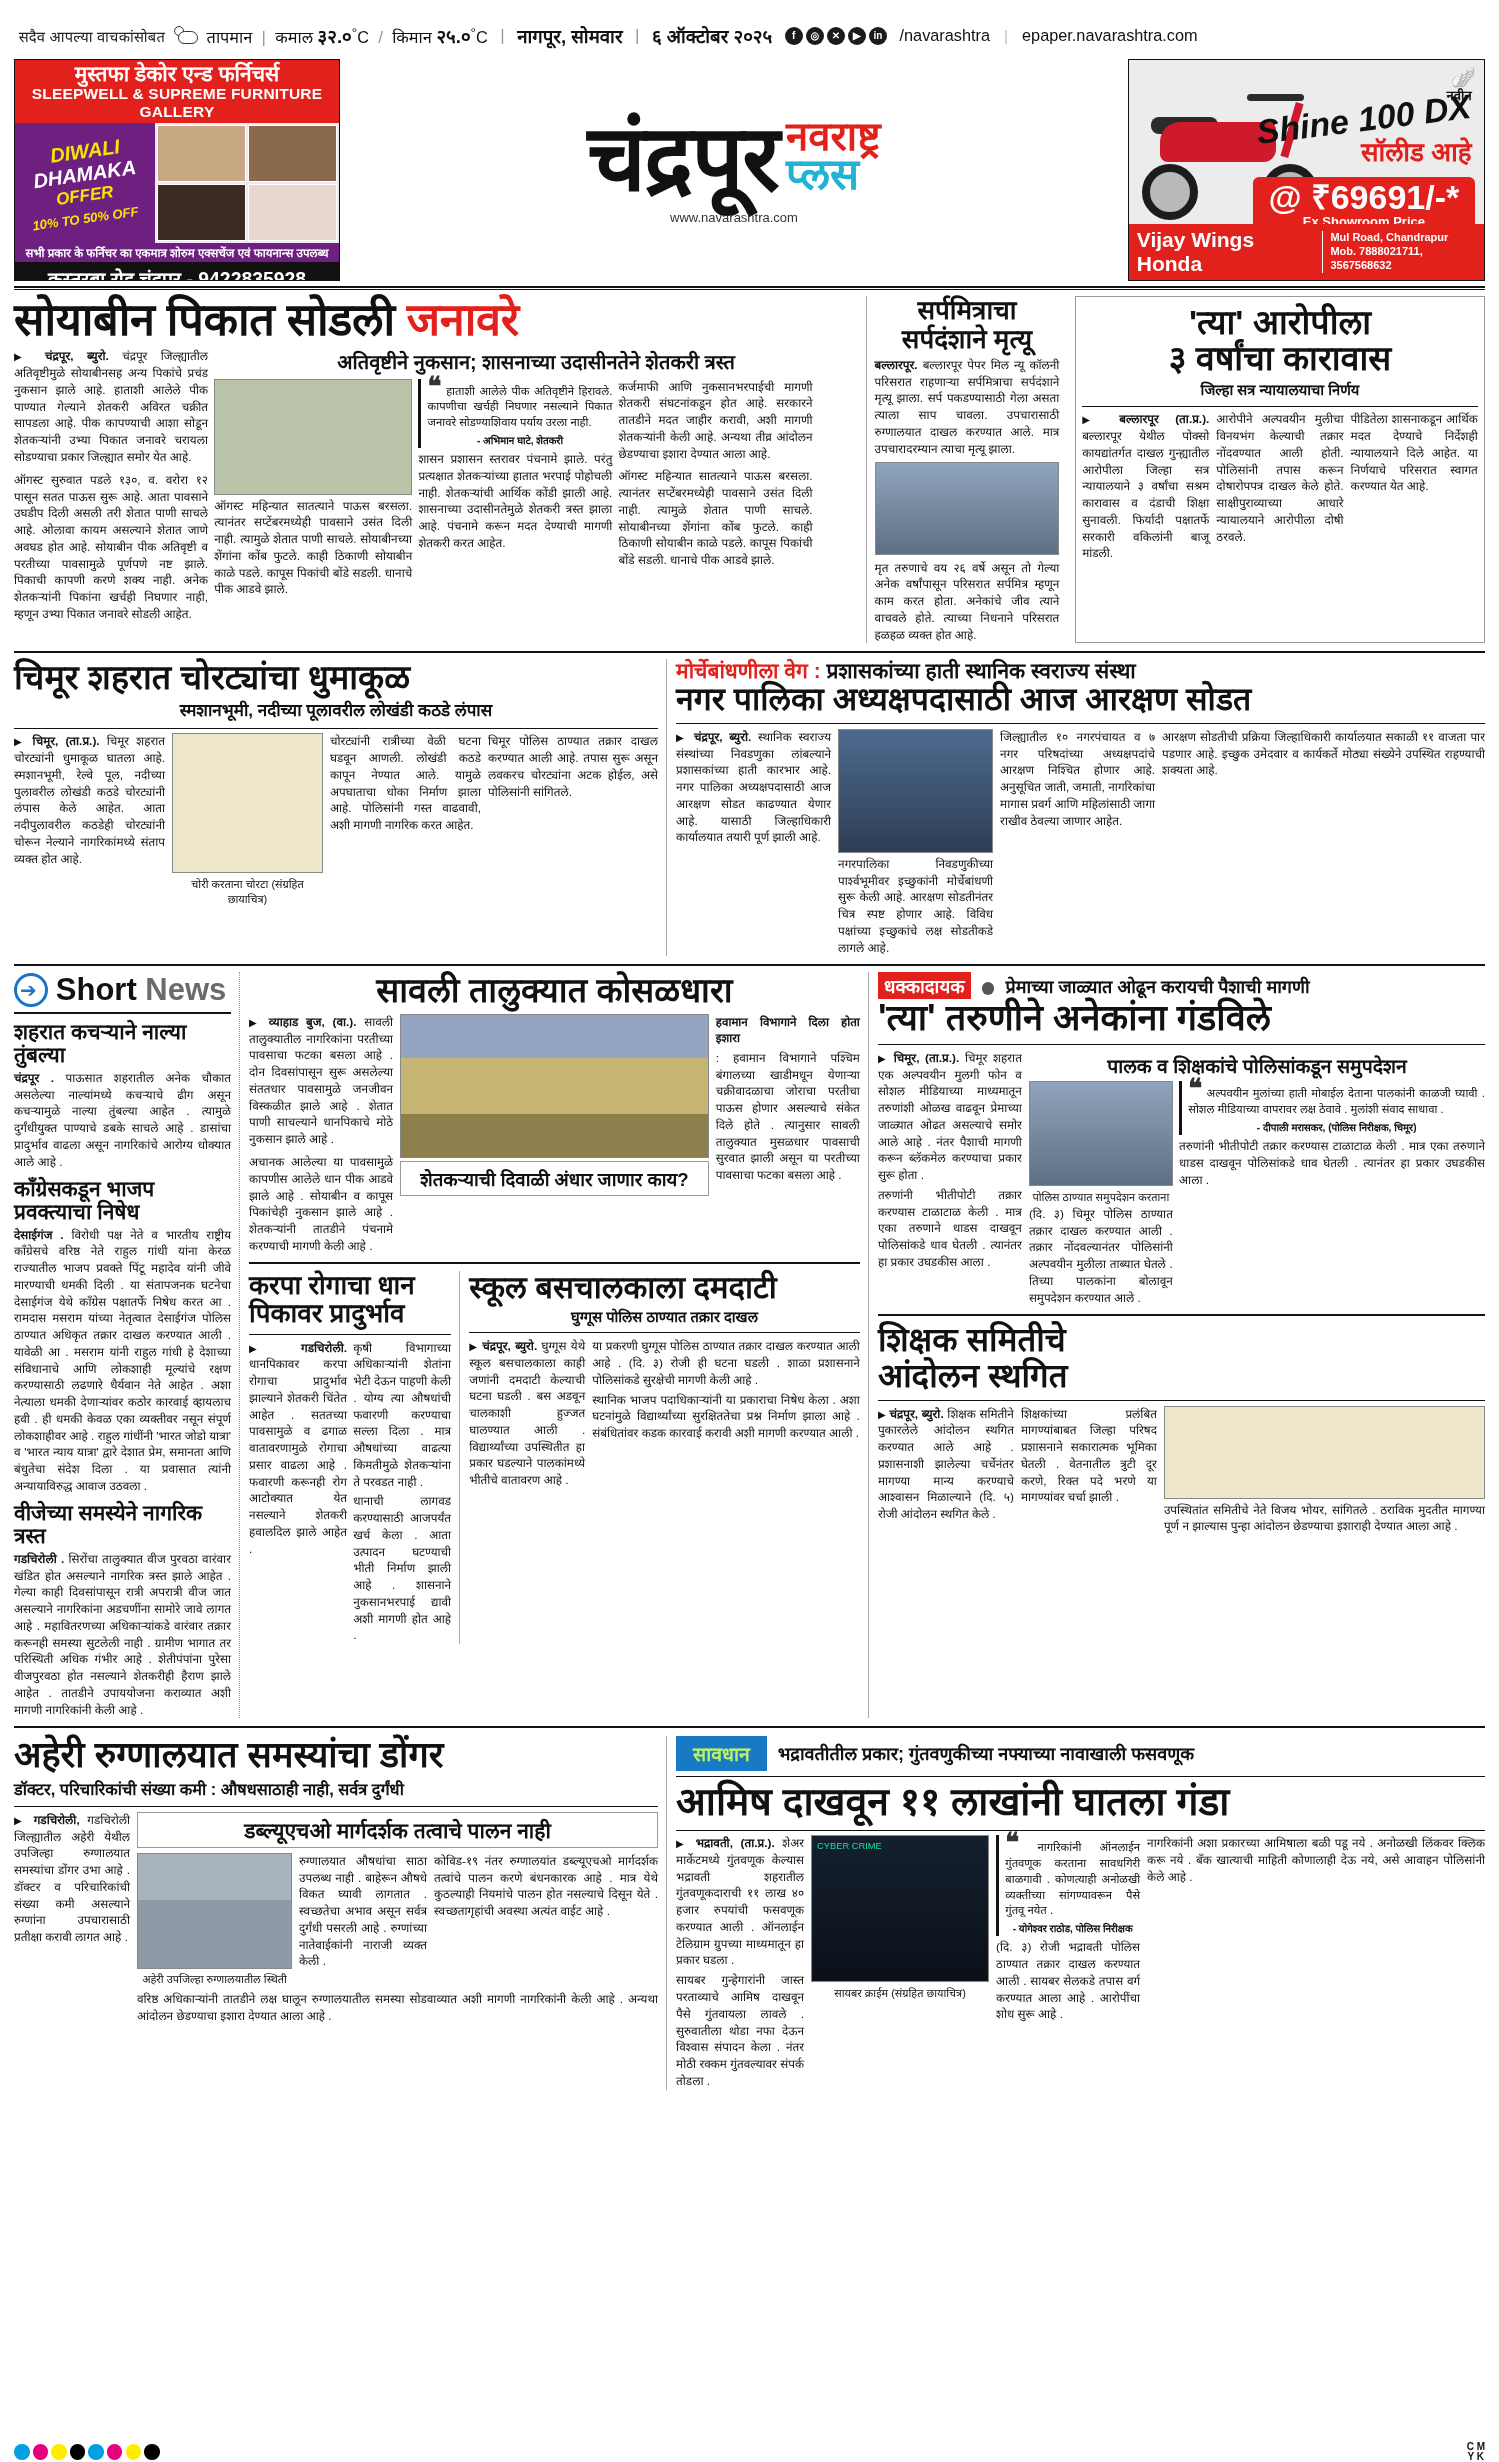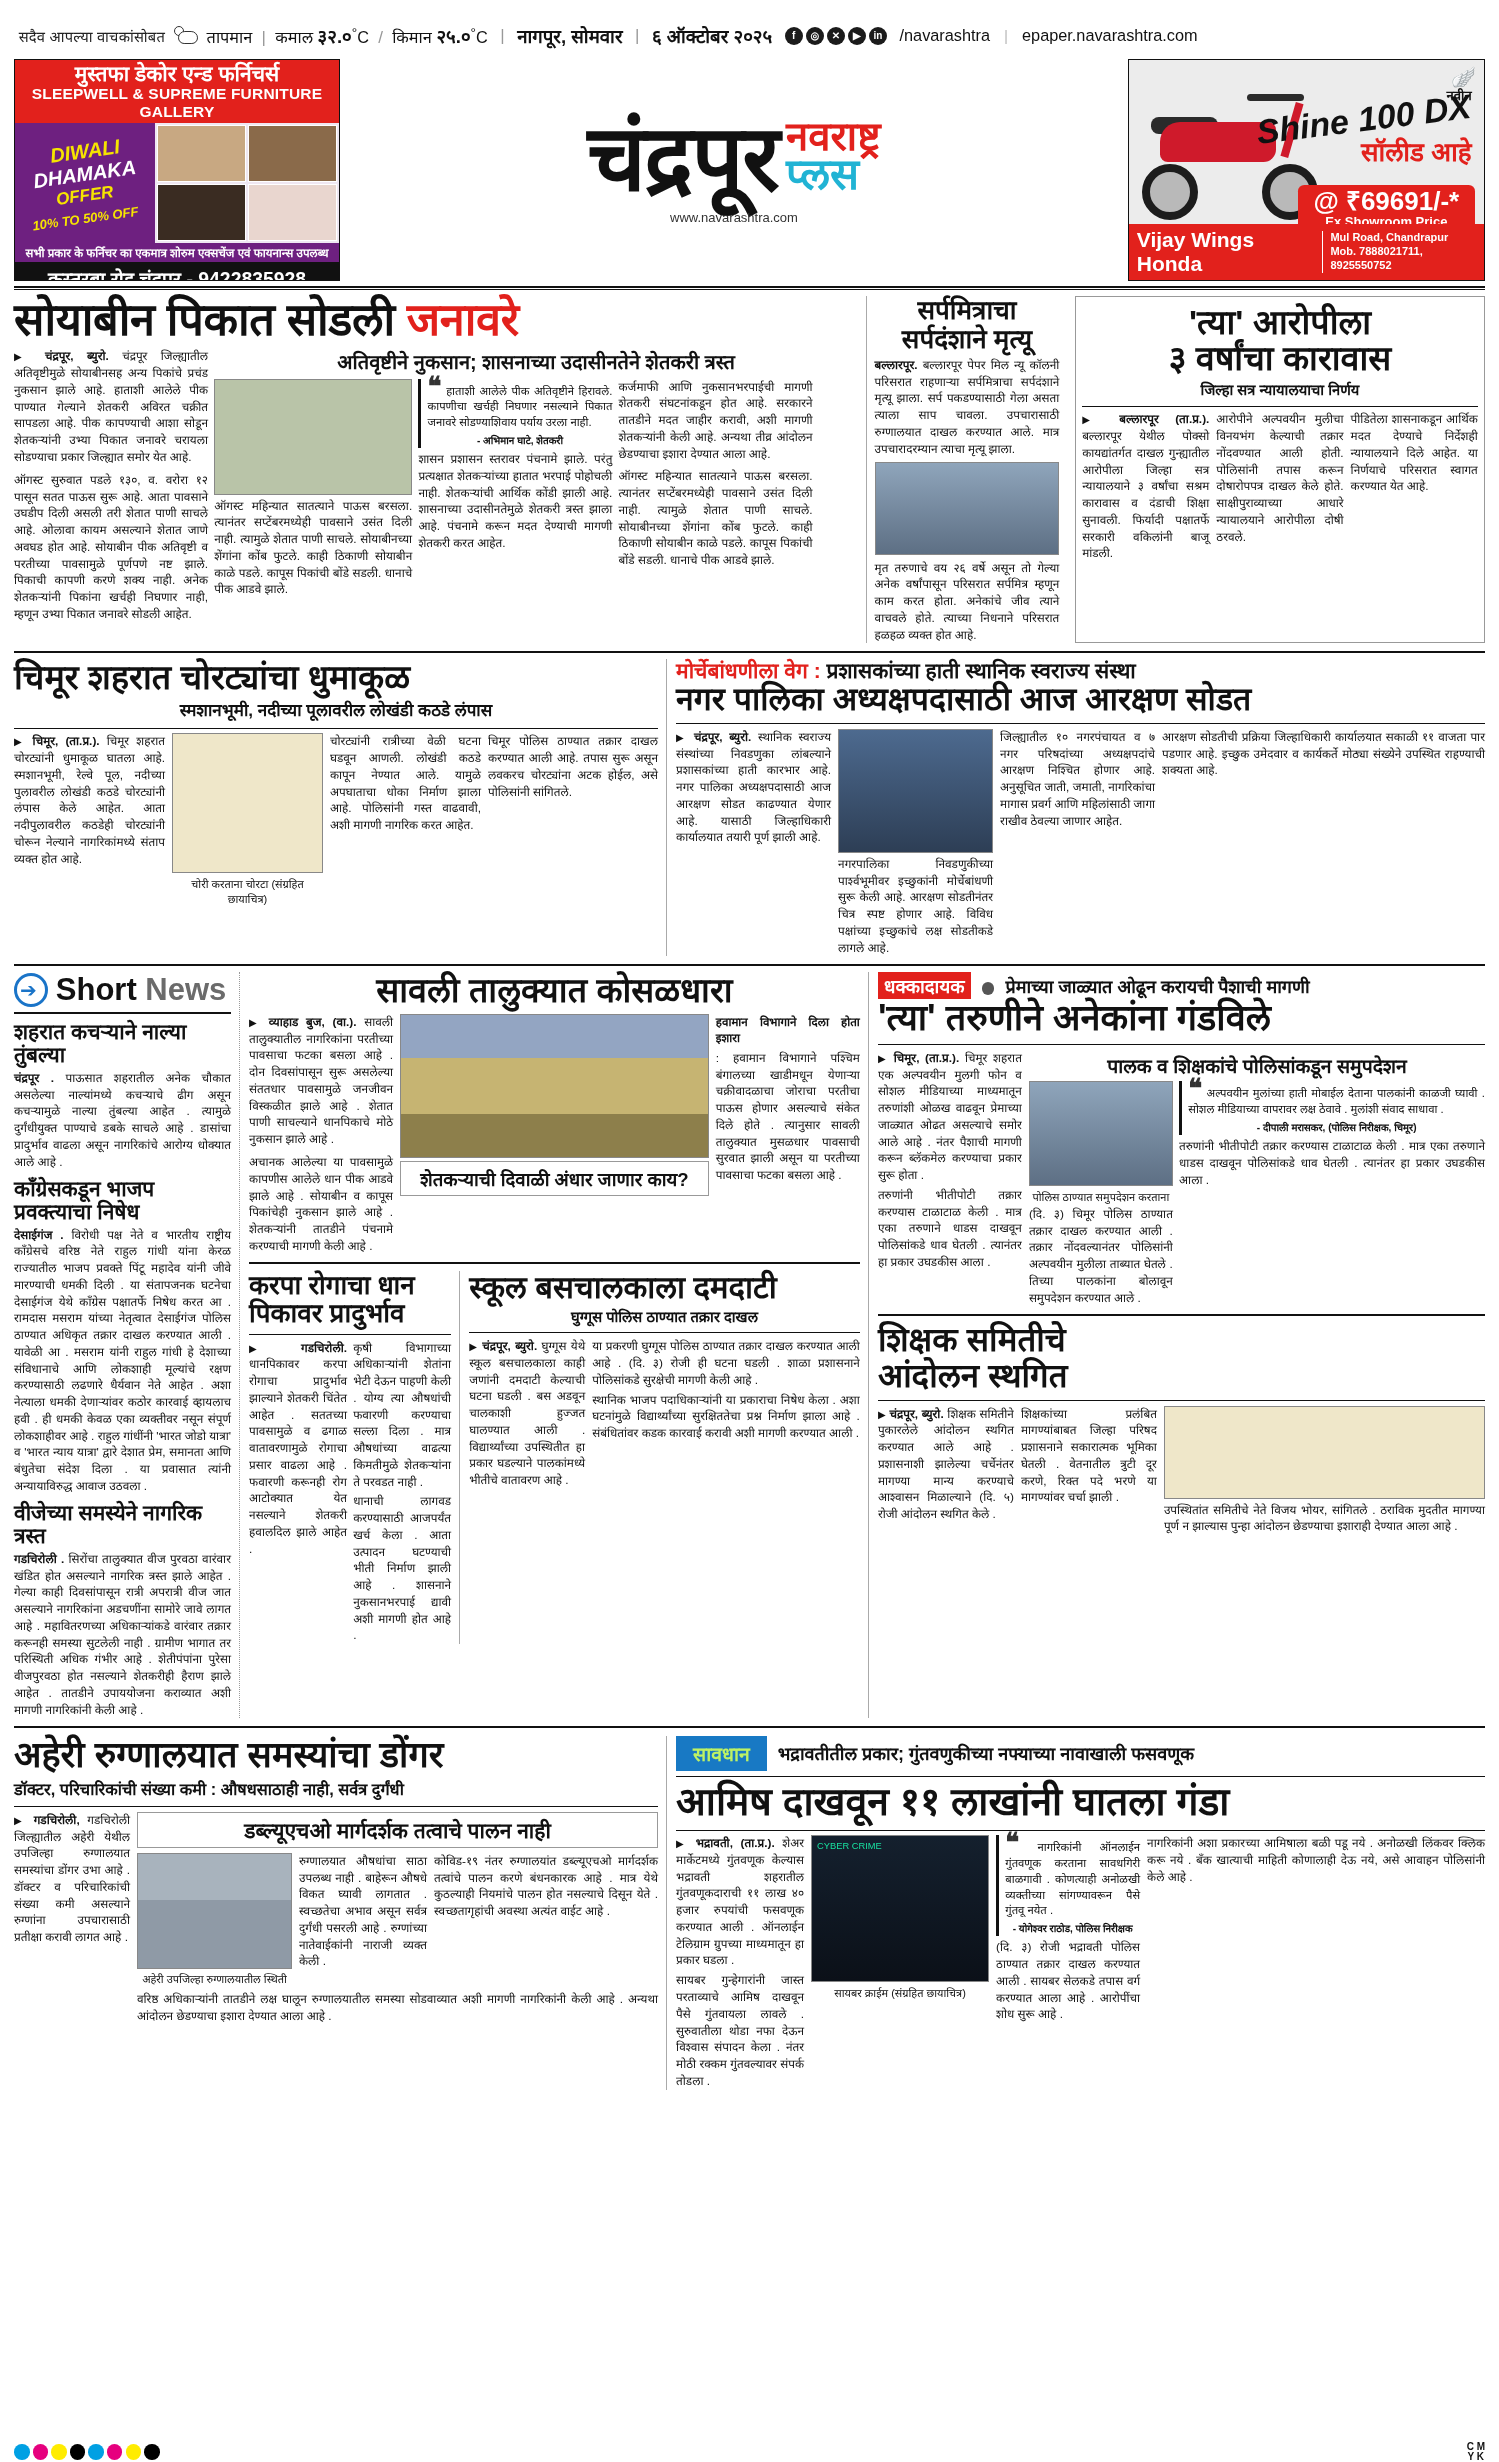--- a/index.html
+++ b/index.html
@@ -72,21 +72,21 @@
         border:8.5px solid #1c1c1c; bottom:3.1px; background:#b9b9b9;}
   .bike .w1{ left:1.6px;} .bike .w2{ right:0;}
   .bike .fork{ position:absolute; right:22px; top:18.6px; width:7.8px;height:56px;background:#cf1a2b; transform:rotate(16deg);}
   .bike .bar{ position:absolute; right:14px; top:11px; width:57px;height:7px;background:#2b2b2b;border-radius:3.9px;}
   .shine{ position:absolute; right:12.4px; top:26px; text-align:right;}
   .shine .nv{ font-size:13px; font-weight:700;}
   .shine .s1{ font-size:34px; font-weight:700; font-style:italic; line-height:.9; transform:rotate(-7deg);}
   .shine .s2{ font-size:26px; font-weight:700; color:#e2211c; line-height:1.05; margin-top:4.7px;}
   .pricebox{ position:absolute; right:9.3px; bottom:48px; background:#e2211c; color:#fff;
              padding:3.1px 15.5px; border-radius:6.2px; text-align:center;}
-  .pricebox .p1{ font-size:26px; font-weight:700; line-height:1;}
+  .pricebox .p1{ font-size:34px; font-weight:700; line-height:1;}
   .pricebox .p2{ font-size:13px; font-weight:700;}
   .ad-r-bot{ position:absolute; left:0; right:0; bottom:0; background:#e2211c; color:#fff;
              display:flex; align-items:center; gap:9.3px; padding:3.9px 7.8px;}
   .ad-r-bot .dealer{ font-size:21px; font-weight:700;}
   .ad-r-bot .addr{ font-size:11px; font-weight:700; line-height:1.25; border-left:1.6px solid #fff; padding-left:7.8px;}
   .hlogo{ position:absolute; right:7.8px; top:4.7px; color:#e2211c; font-size:20px; font-weight:700;}
 
   .rule{ border-top:2.3px solid #111; margin:4.7px 0 0; }
   .rule.thin{ border-top:0.8px solid #111; margin-top:1.6px;}
 
@@ -233,21 +233,21 @@
         <div class="s2">सॉलीड आहे</div>
       </div>
       <div class="pricebox">
         <div class="p1">@ ₹69691/-*</div>
         <div class="p2">Ex Showroom Price</div>
       </div>
       <div class="ad-r-bot">
         <div class="dealer">Vijay Wings Honda</div>
         <div class="addr">
           <div>Mul Road, Chandrapur</div>
-          <div>Mob. 7888021711, 8925550752</div>
+          <div>Mob. 7888021711, 3567568632</div>
         </div>
       </div>
     </div>
   </div>
 
   <div class="rule"></div>
   <div class="rule thin"></div>
 
   <div class="cols" style="margin-top:6.2px;">
 

